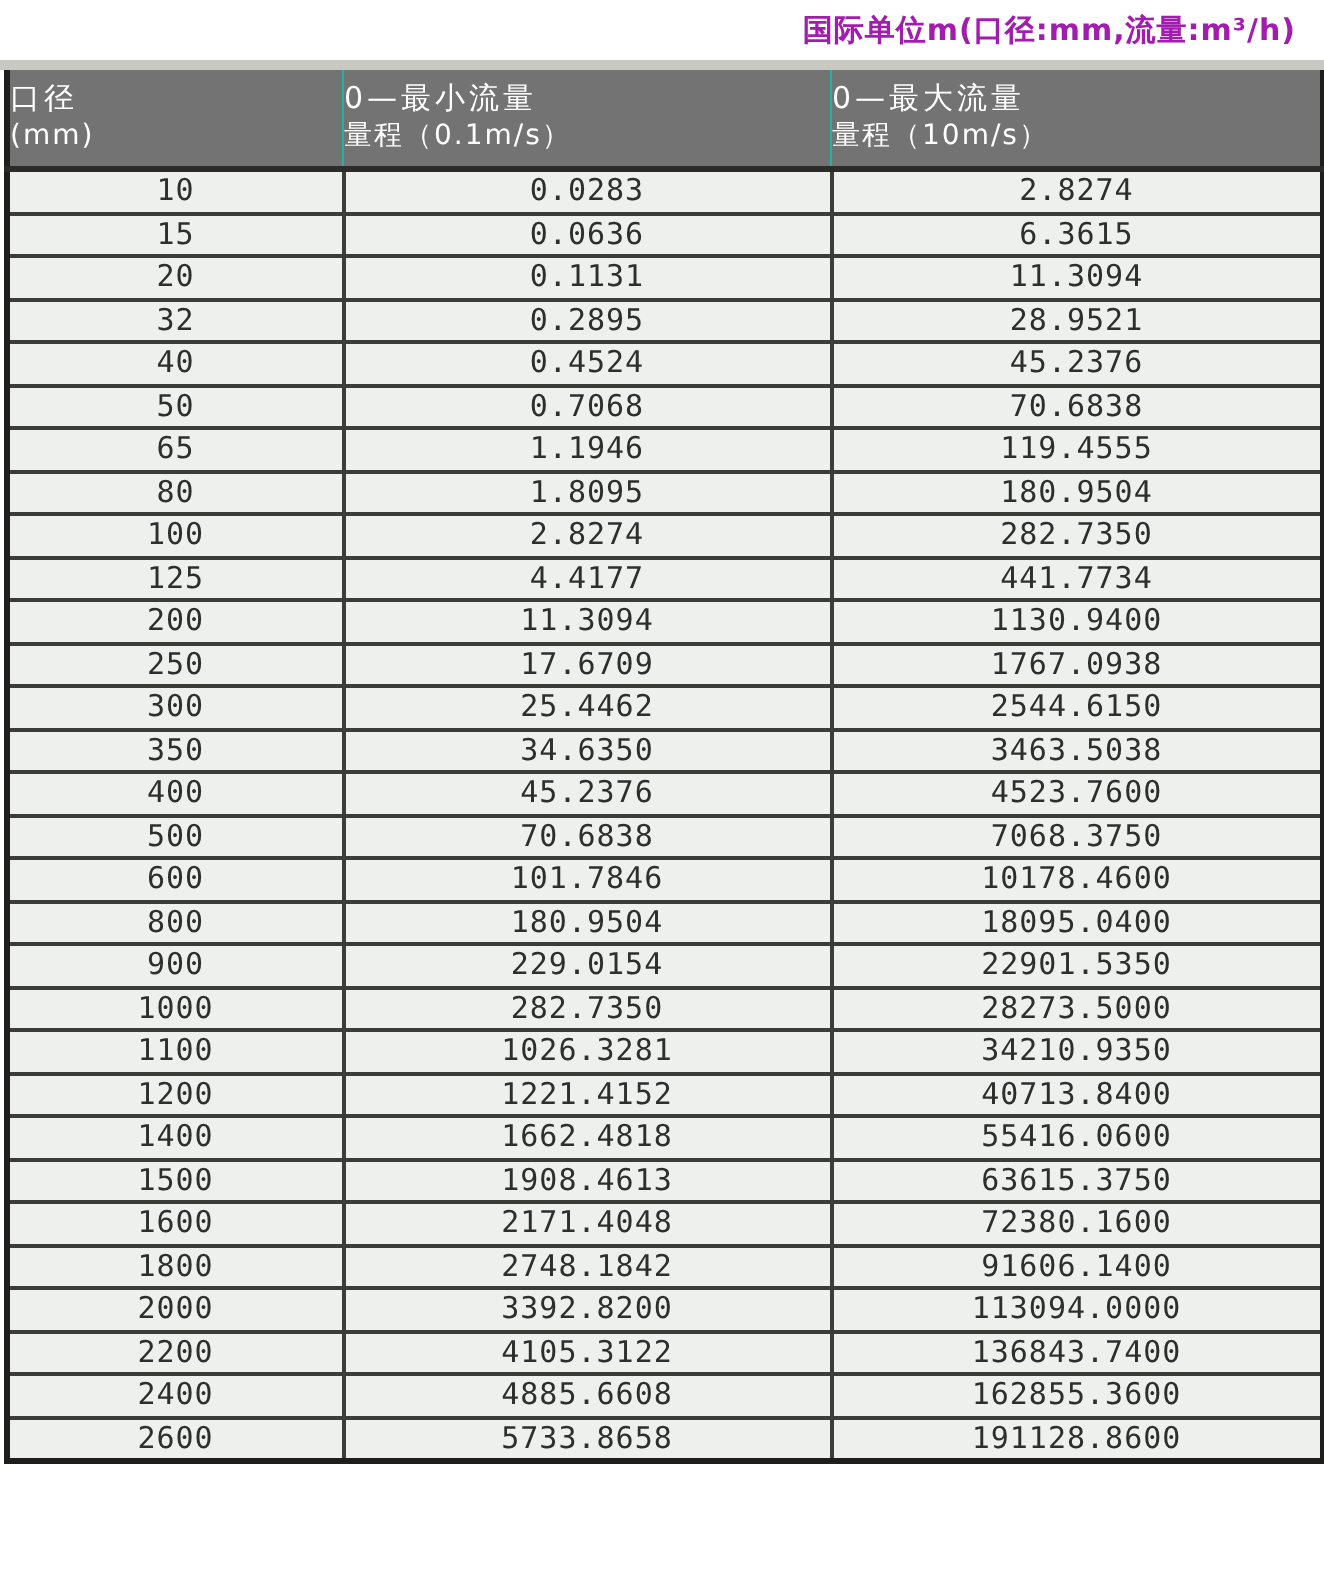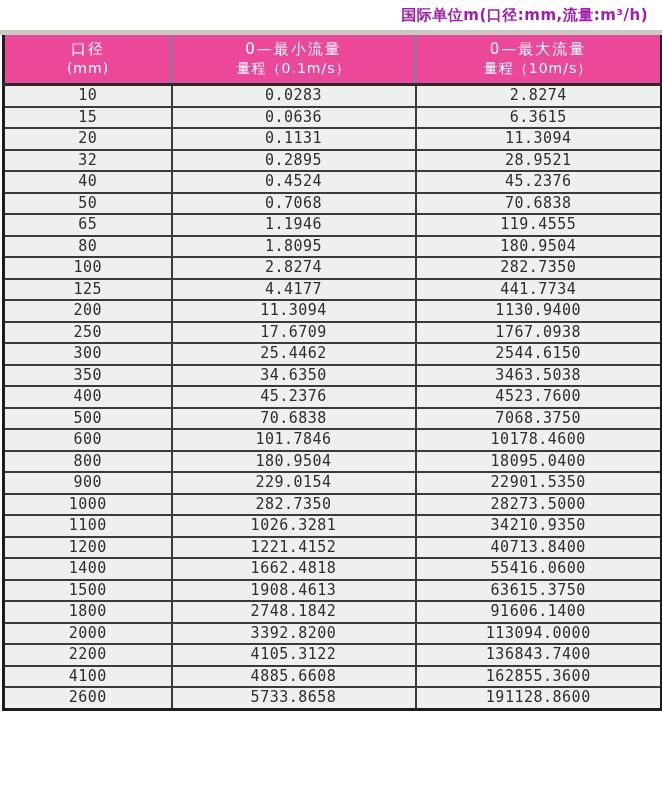--- a/index.html
+++ b/index.html
@@ -36,24 +36,24 @@
     table-layout: fixed;
     width: 658px;
     margin-left: 2px;
     border: 3px solid #1e1e1c;
     border-top: none;
   }
   col.c1 { width: 168px; }
   col.c2 { width: 244px; }
   col.c3 { width: 246px; }
   thead th {
-    background: #ec4899;
+    background: #737373;
     color: #ffffff;
     font-weight: normal;
-    text-align: center;
+    text-align: left;
     padding: 4px 0 5px 0;
     border-bottom: 3px solid #2b2b29;
   }
   thead th + th {
     border-left: 1px solid #14b8a6;
   }
   thead .l1 {
     font-size: 15px;
     line-height: 20px;
     letter-spacing: 2px;
@@ -224,36 +224,41 @@
           <td>1400</td>
           <td>1662.4818</td>
           <td>55416.0600</td>
         </tr>
         <tr>
           <td>1500</td>
           <td>1908.4613</td>
           <td>63615.3750</td>
         </tr>
         <tr>
+          <td>1600</td>
+          <td>2171.4048</td>
+          <td>72380.1600</td>
+        </tr>
+        <tr>
           <td>1800</td>
           <td>2748.1842</td>
           <td>91606.1400</td>
         </tr>
         <tr>
           <td>2000</td>
           <td>3392.8200</td>
           <td>113094.0000</td>
         </tr>
         <tr>
           <td>2200</td>
           <td>4105.3122</td>
           <td>136843.7400</td>
         </tr>
         <tr>
-          <td>4100</td>
+          <td>2400</td>
           <td>4885.6608</td>
           <td>162855.3600</td>
         </tr>
         <tr>
           <td>2600</td>
           <td>5733.8658</td>
           <td>191128.8600</td>
         </tr>
       </tbody>
   </table>

